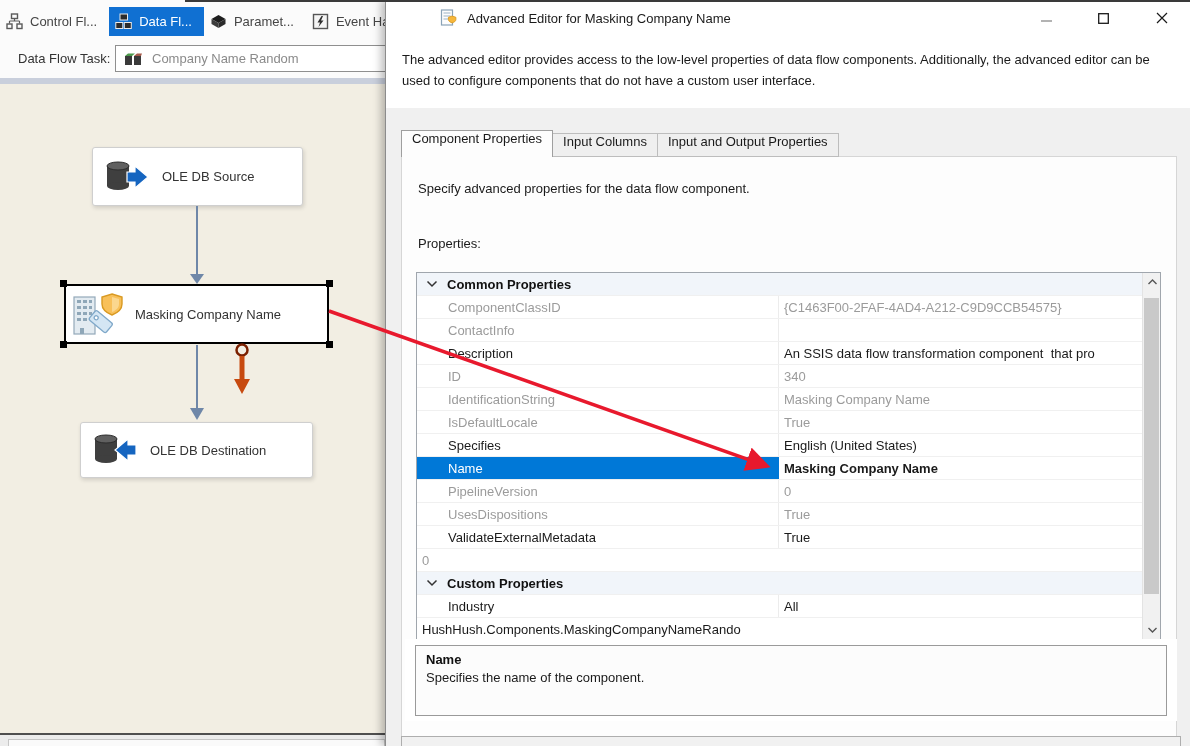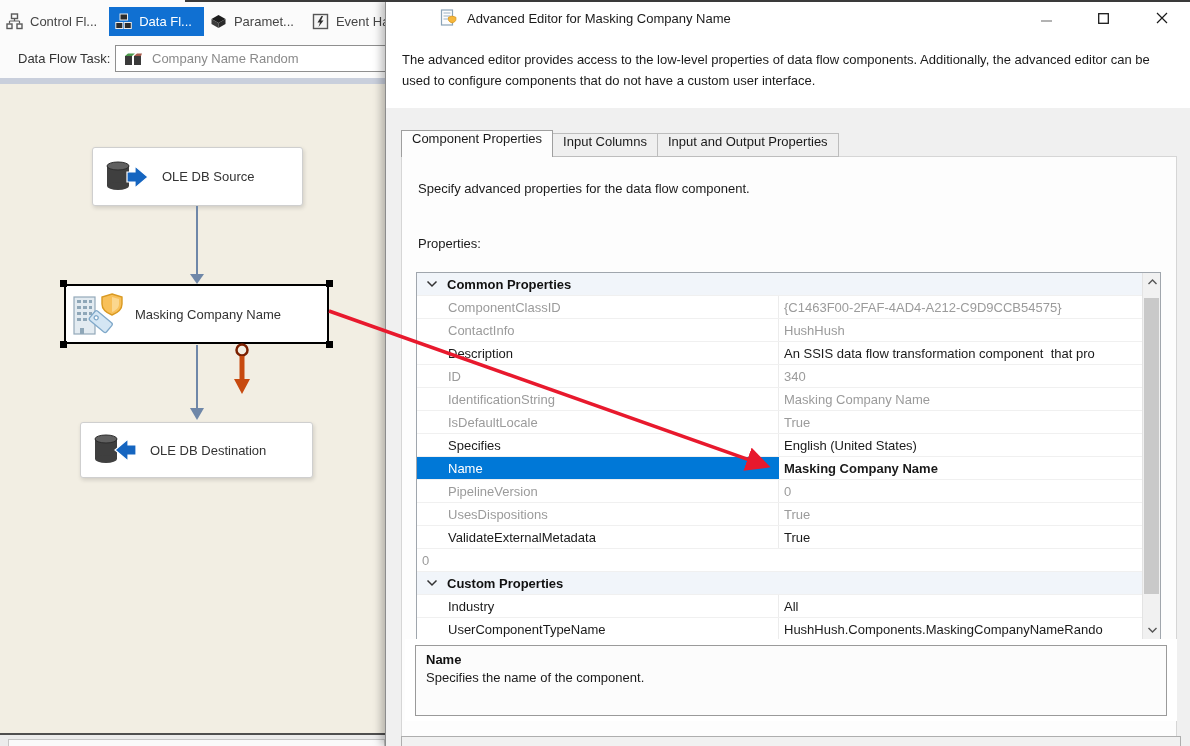--- a/index.html
+++ b/index.html
@@ -271,21 +271,20 @@
               <polyline points="1.5,3.5 6,8 10.5,3.5" fill="none" stroke="#333" stroke-width="1.5"></polyline>
             </svg>
             <span class="cat-label">Common Properties</span>
           </div>
           <div class="grid-row prop muted">
             <div class="cell-name">ComponentClassID</div>
             <div class="cell-value">{C1463F00-2FAF-4AD4-A212-C9D9CCB54575}</div>
           </div>
           <div class="grid-row prop muted">
             <div class="cell-name">ContactInfo</div>
-            <div class="cell-value">HushHush</div>
           </div>
           <div class="grid-row prop">
             <div class="cell-name">Description</div>
             <div class="cell-value">An SSIS data flow transformation component  that pro</div>
           </div>
           <div class="grid-row prop muted">
             <div class="cell-name">ID</div>
             <div class="cell-value">340</div>
           </div>
           <div class="grid-row prop muted">
@@ -323,21 +322,20 @@
             <svg class="chev" viewBox="0 0 12 12">
               <polyline points="1.5,3.5 6,8 10.5,3.5" fill="none" stroke="#333" stroke-width="1.5"></polyline>
             </svg>
             <span class="cat-label">Custom Properties</span>
           </div>
           <div class="grid-row prop">
             <div class="cell-name">Industry</div>
             <div class="cell-value">All</div>
           </div>
           <div class="grid-row prop">
-            <div class="cell-name">UserComponentTypeName</div>
             <div class="cell-value">HushHush.Components.MaskingCompanyNameRando</div>
           </div>
         </div>
       <div class="vscroll">
         <div class="sb-btn sb-up">
           <svg width="9" height="6" viewBox="0 0 9 6">
               <polyline points="0.5,5 4.5,1 8.5,5" fill="none" stroke="#555" stroke-width="1.4"></polyline>
             </svg>
         </div>
         <div class="sb-thumb"></div>

